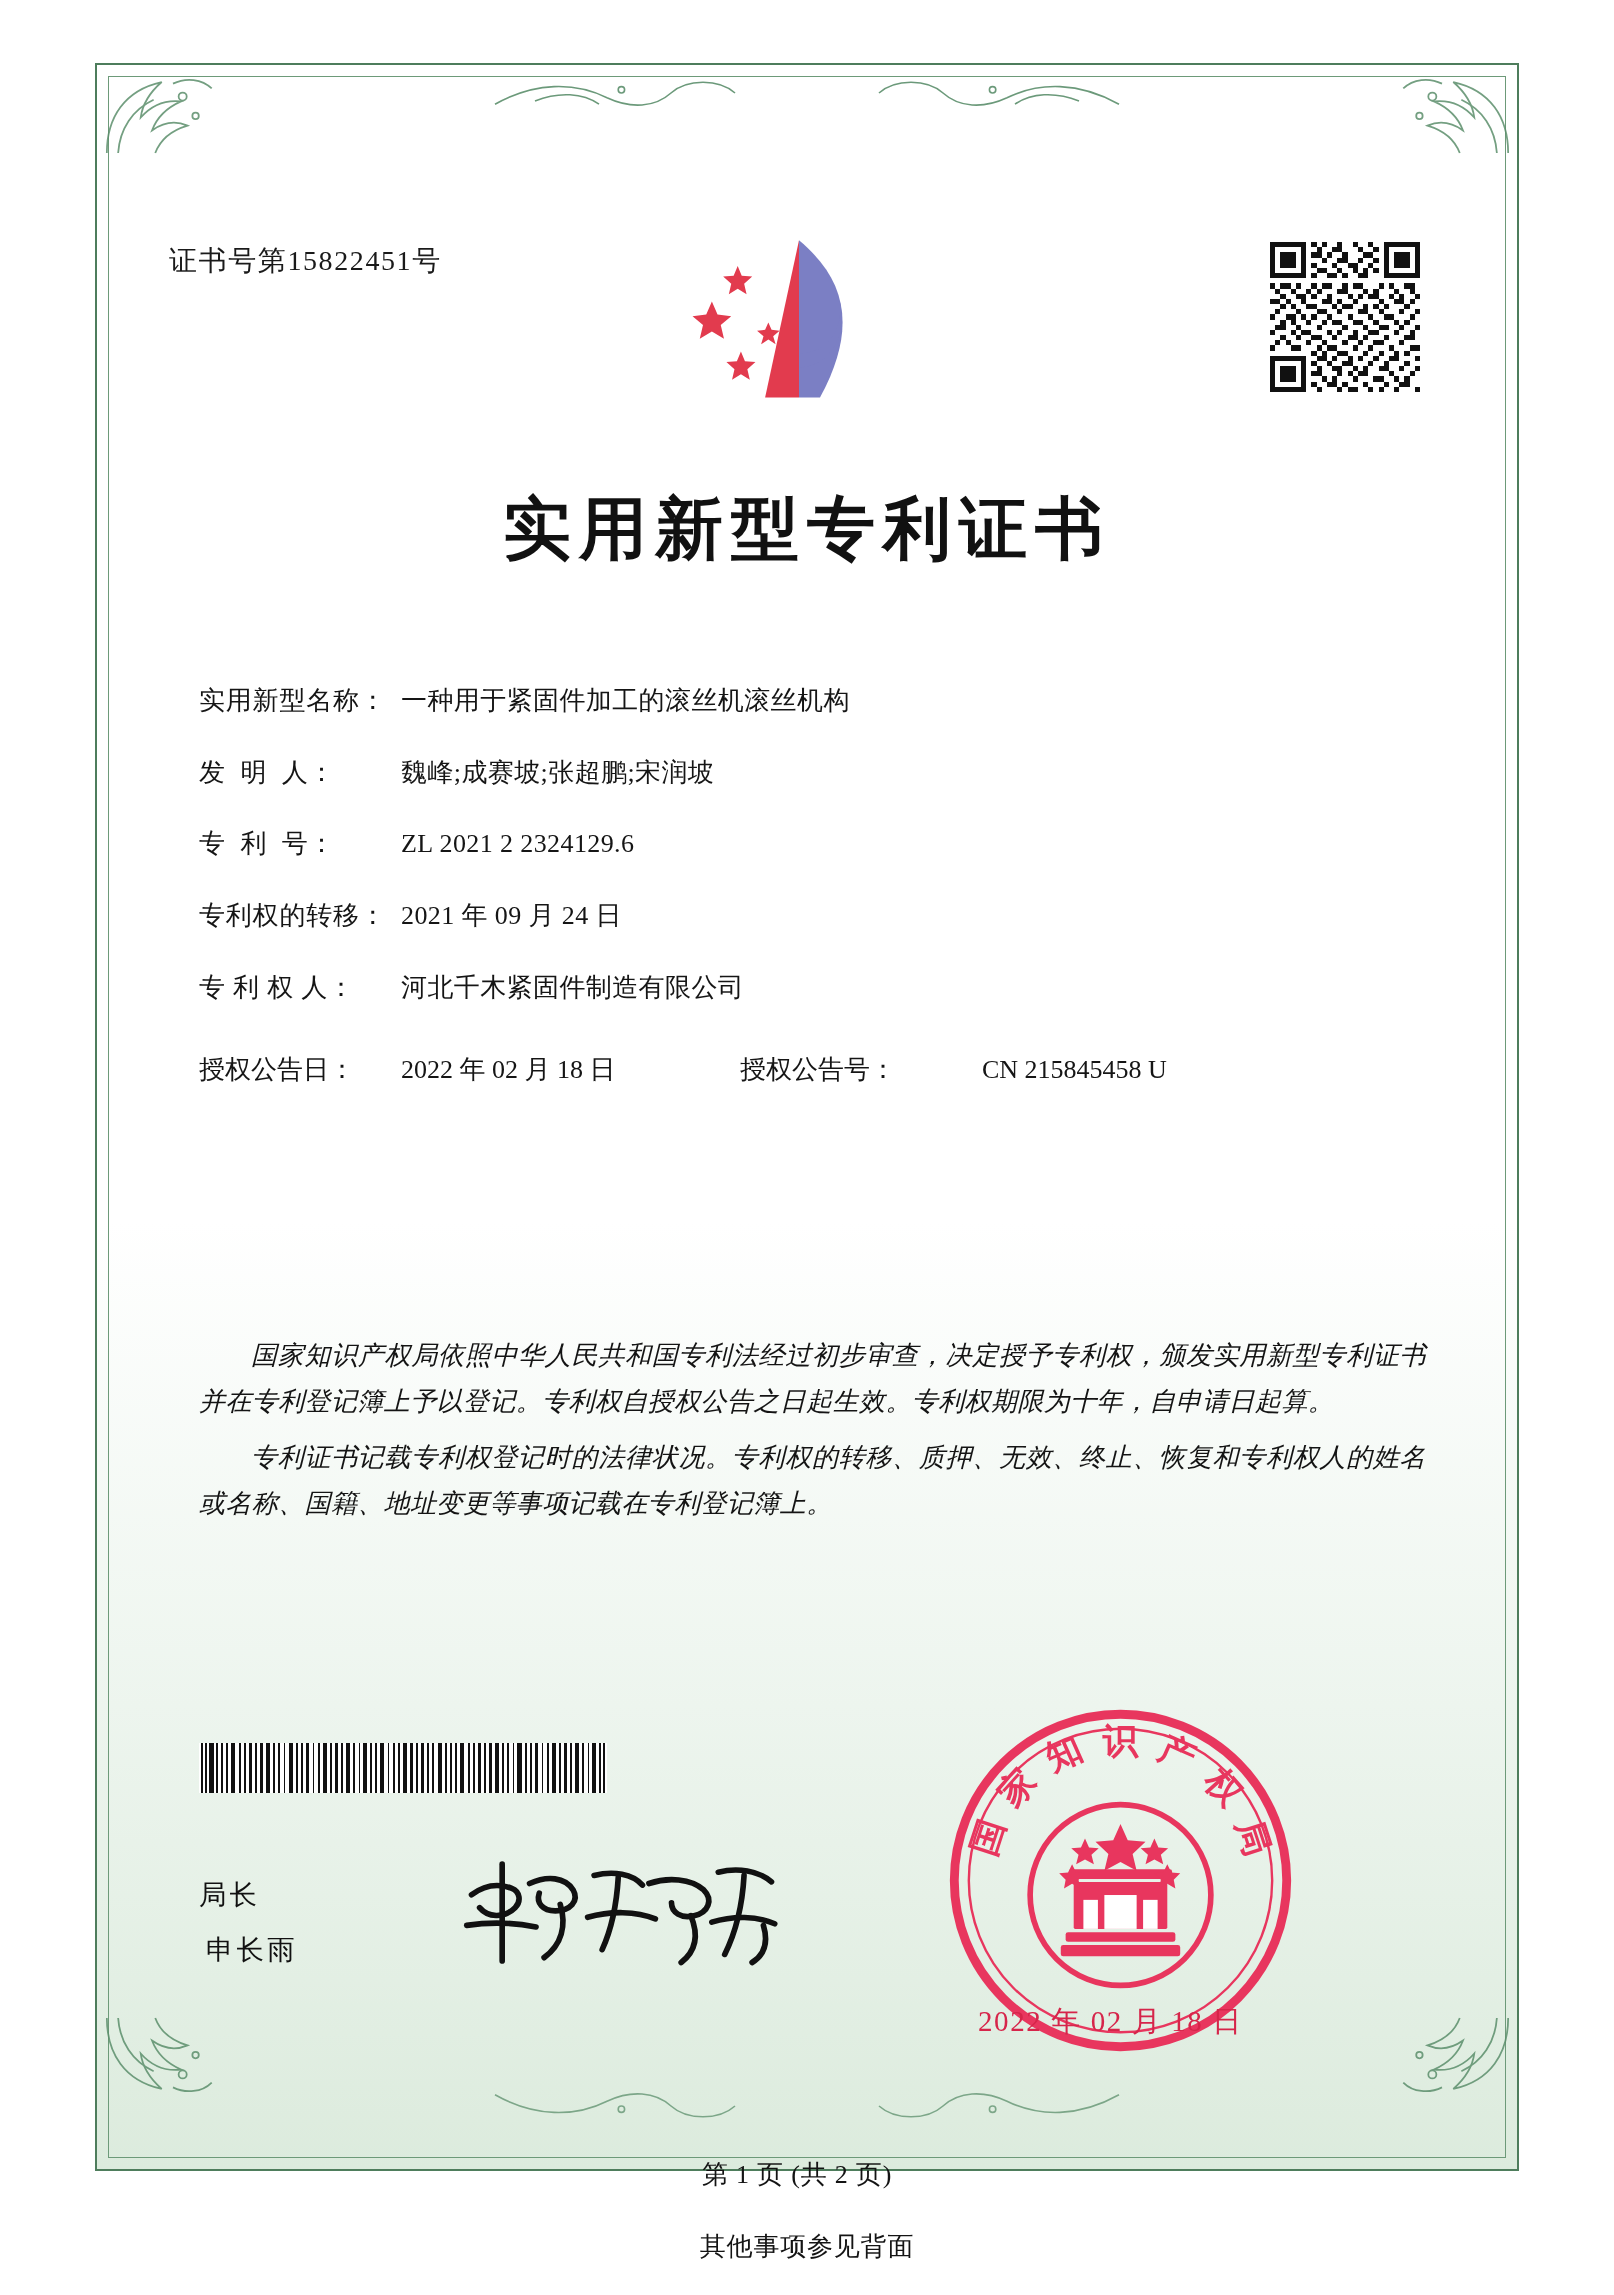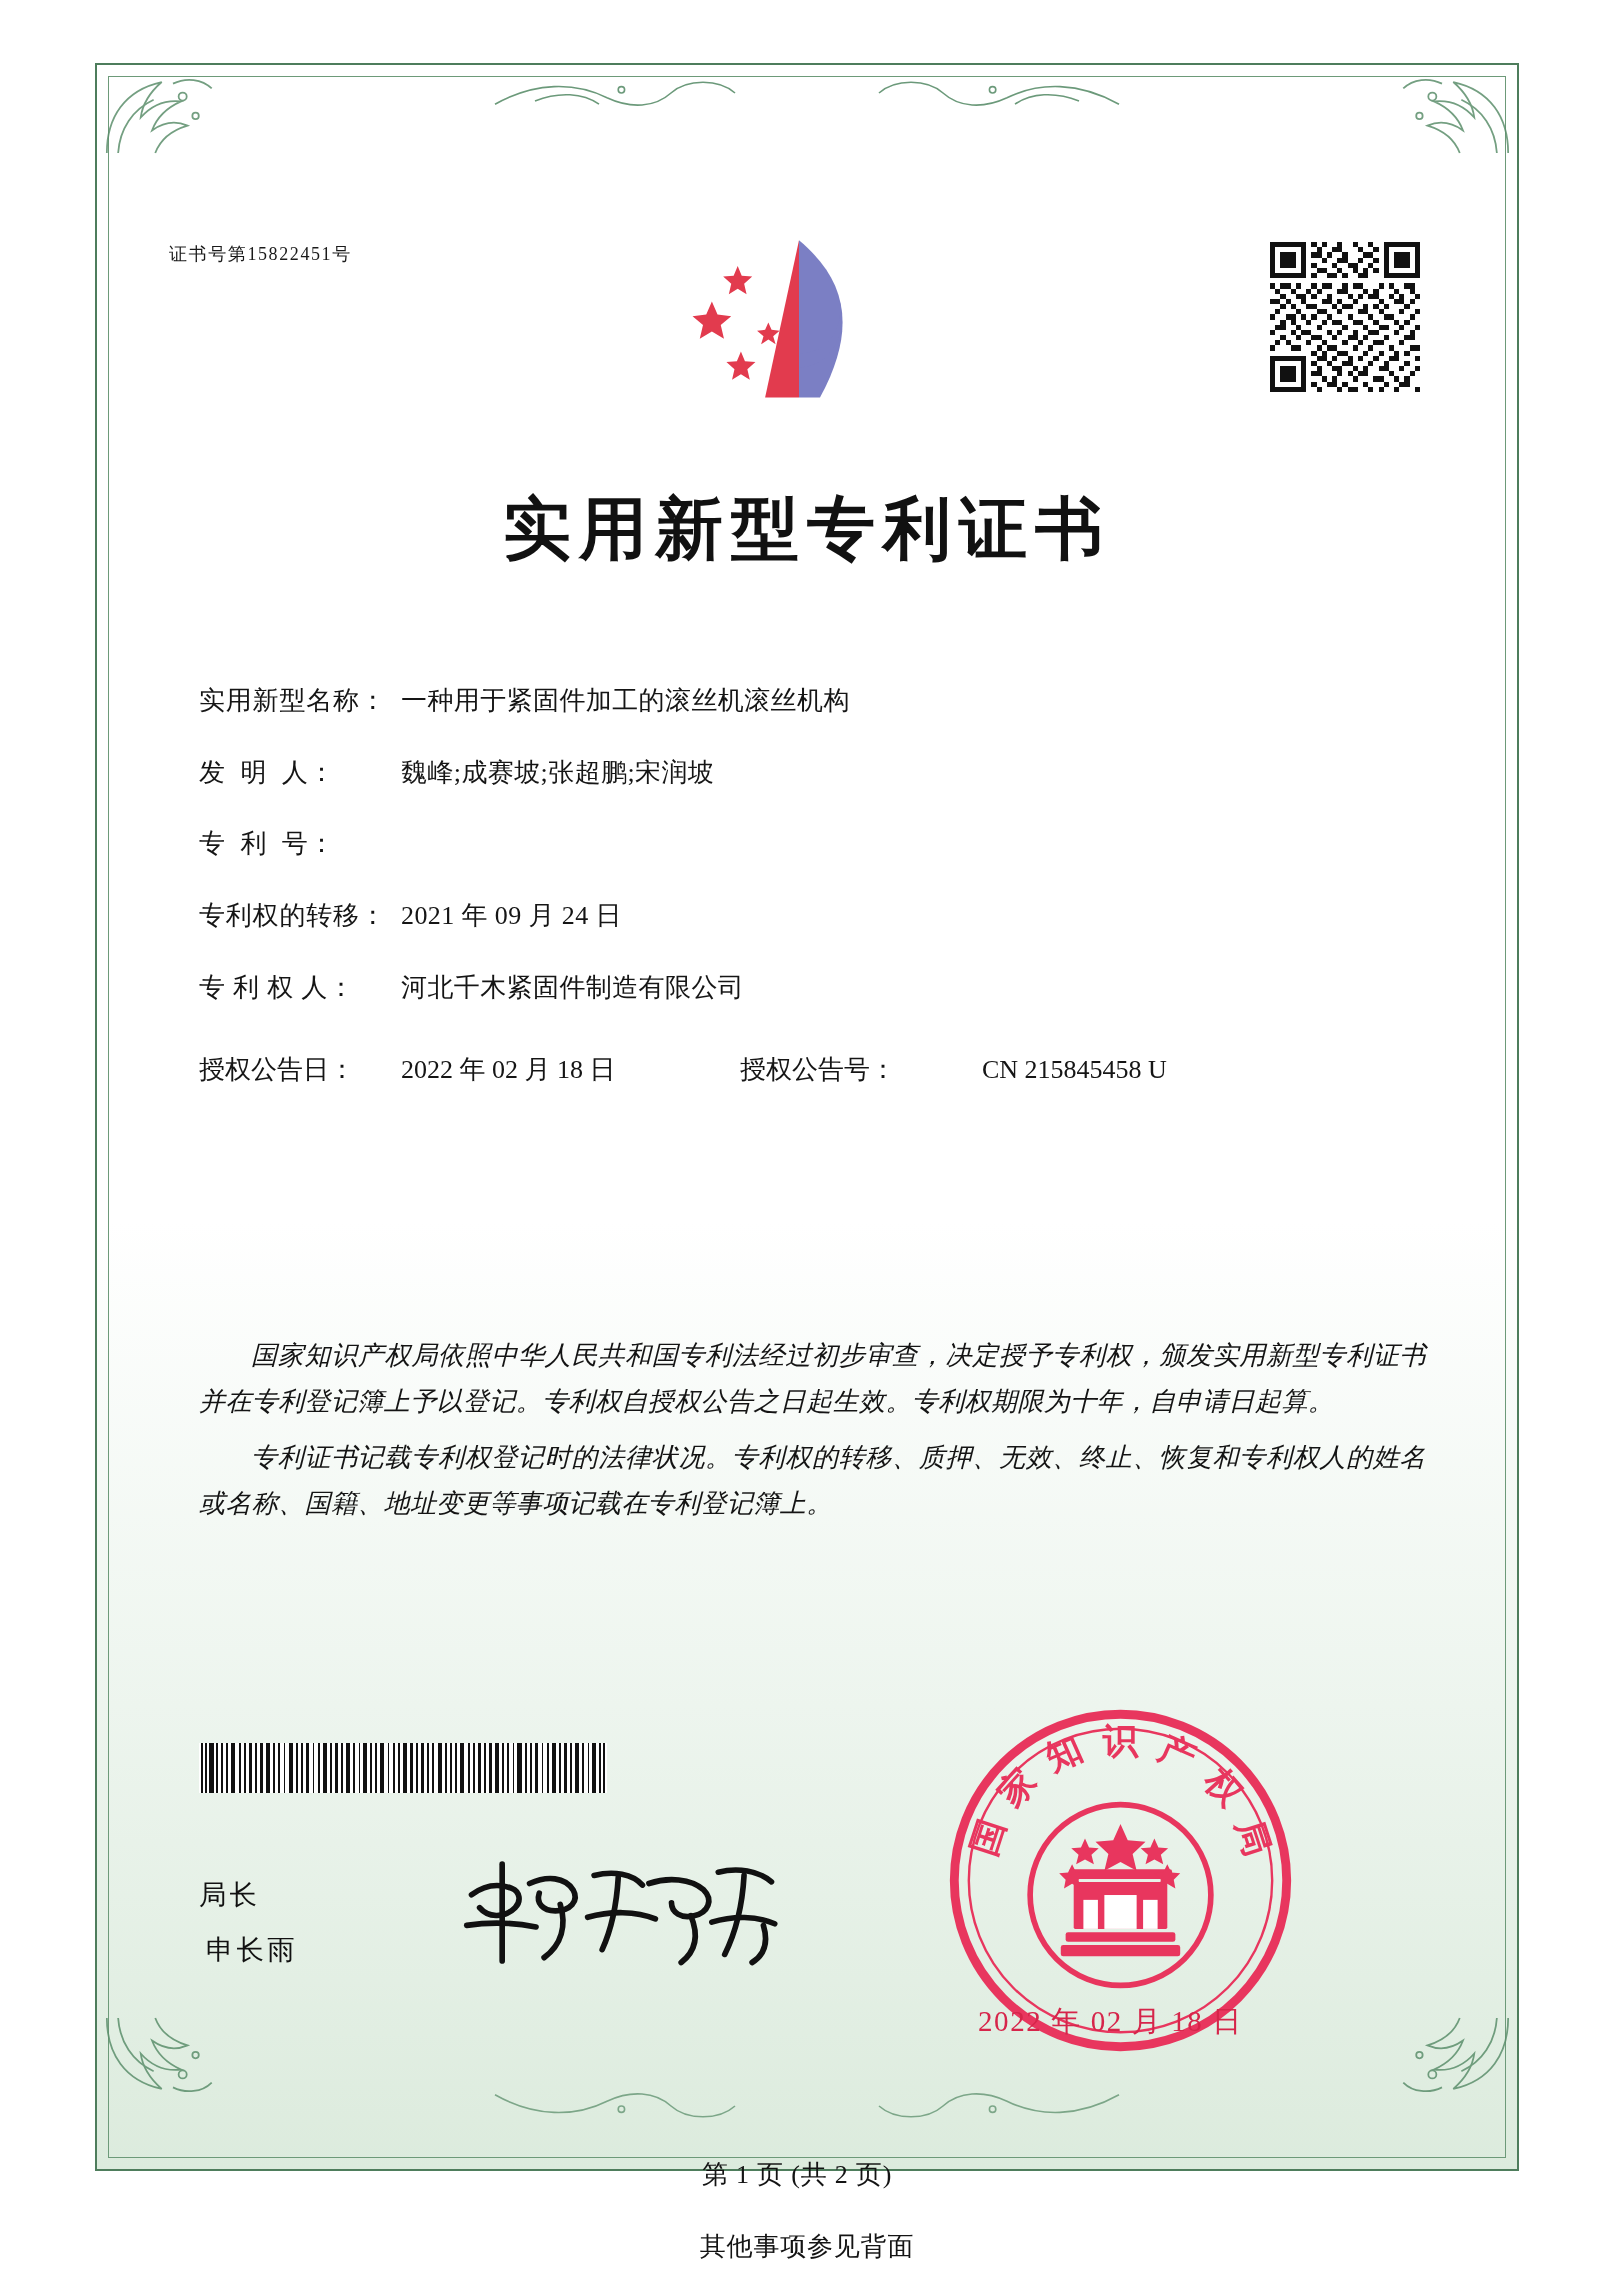--- a/index.html
+++ b/index.html
@@ -72,21 +72,21 @@
     opacity: .75;
     transform: scaleY(-1);
   }
   .bottom-scroll svg { width: 100%; height: 100%; display: block; }
 
   
   .cert-no {
     position: absolute;
     left: 169px;
     top: 242px;
-    font-size: 18px;
+    font-size: 28px;
     letter-spacing: 1.6px;
     color: #1a1a1a;
     font-family: "Liberation Serif", "DejaVu Serif", serif;
   }
 
   
   .emblem {
     position: absolute;
     left: 678px;
     top: 232px;
@@ -562,20 +562,21 @@
       <div class="field-value">一种用于紧固件加工的滚丝机滚丝机构</div>
     </div>
 
     <div class="field-row">
       <div class="field-label">发  明  人：</div>
       <div class="field-value">魏峰;成赛坡;张超鹏;宋润坡</div>
     </div>
 
     <div class="field-row">
       <div class="field-label">专  利  号：</div>
+      <div class="field-value">ZL 2021 2 2324129.6</div>
     </div>
 
     <div class="field-row">
       <div class="field-label">专利权的转移：</div>
       <div class="field-value">2021 年 09 月 24 日</div>
     </div>
 
     <div class="field-row">
       <div class="field-label">专 利 权 人：</div>
       <div class="field-value">河北千木紧固件制造有限公司</div>

